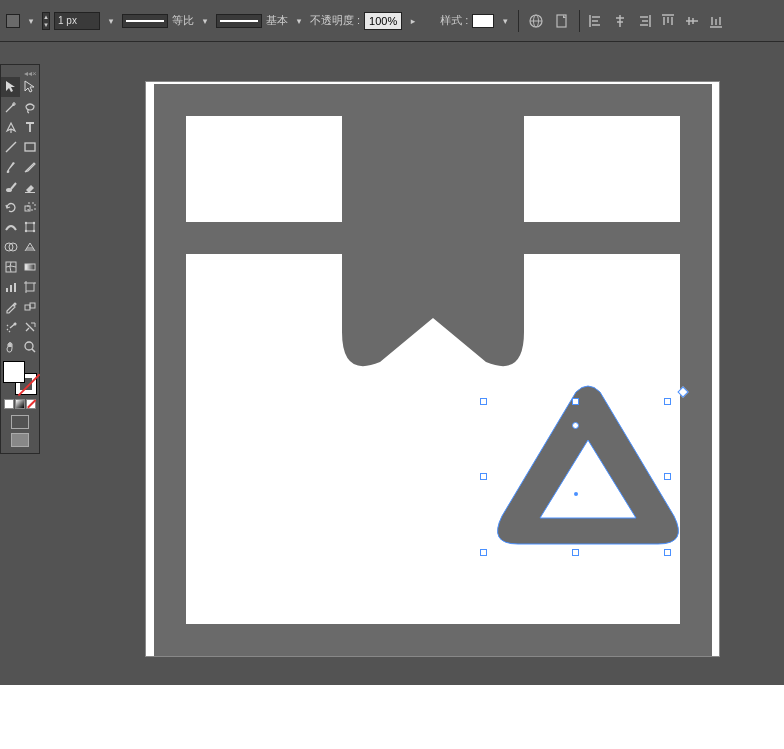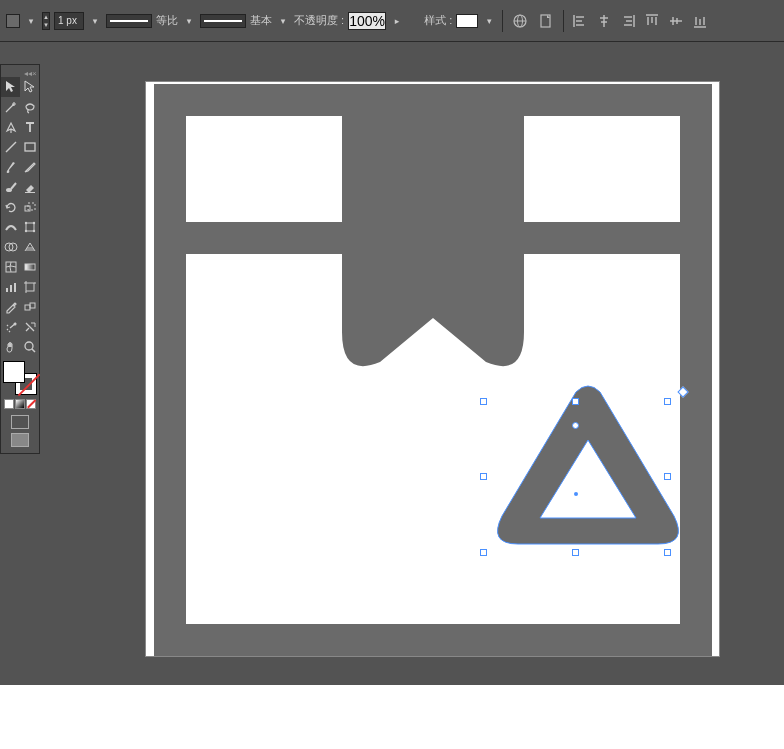--- a/index.html
+++ b/index.html
@@ -42,21 +42,21 @@
       height: 14px;
       color: #ccc;
       font-size: 9px;
       display: flex;
       align-items: center;
       justify-content: center;
       cursor: pointer;
     }
     
     .stroke-input {
-      width: 30px;
+      width: 46px;
       height: 18px;
       background: #3a3a3a;
       border: 1px solid #222;
       color: #ddd;
       font-size: 10px;
       padding: 0 3px;
     }
     
     .stroke-preview {
       width: 46px;
@@ -77,21 +77,21 @@
       font-size: 11px;
       color: #ccc;
     }
     
     .opacity-input {
       width: 38px;
       height: 18px;
       background: #e8e8e8;
       border: 1px solid #222;
       color: #000;
-      font-size: 14px;
+      font-size: 11px;
       text-align: center;
     }
     
     .style-swatch {
       width: 22px;
       height: 14px;
       background: #fff;
       border: 1px solid #222;
     }
     

